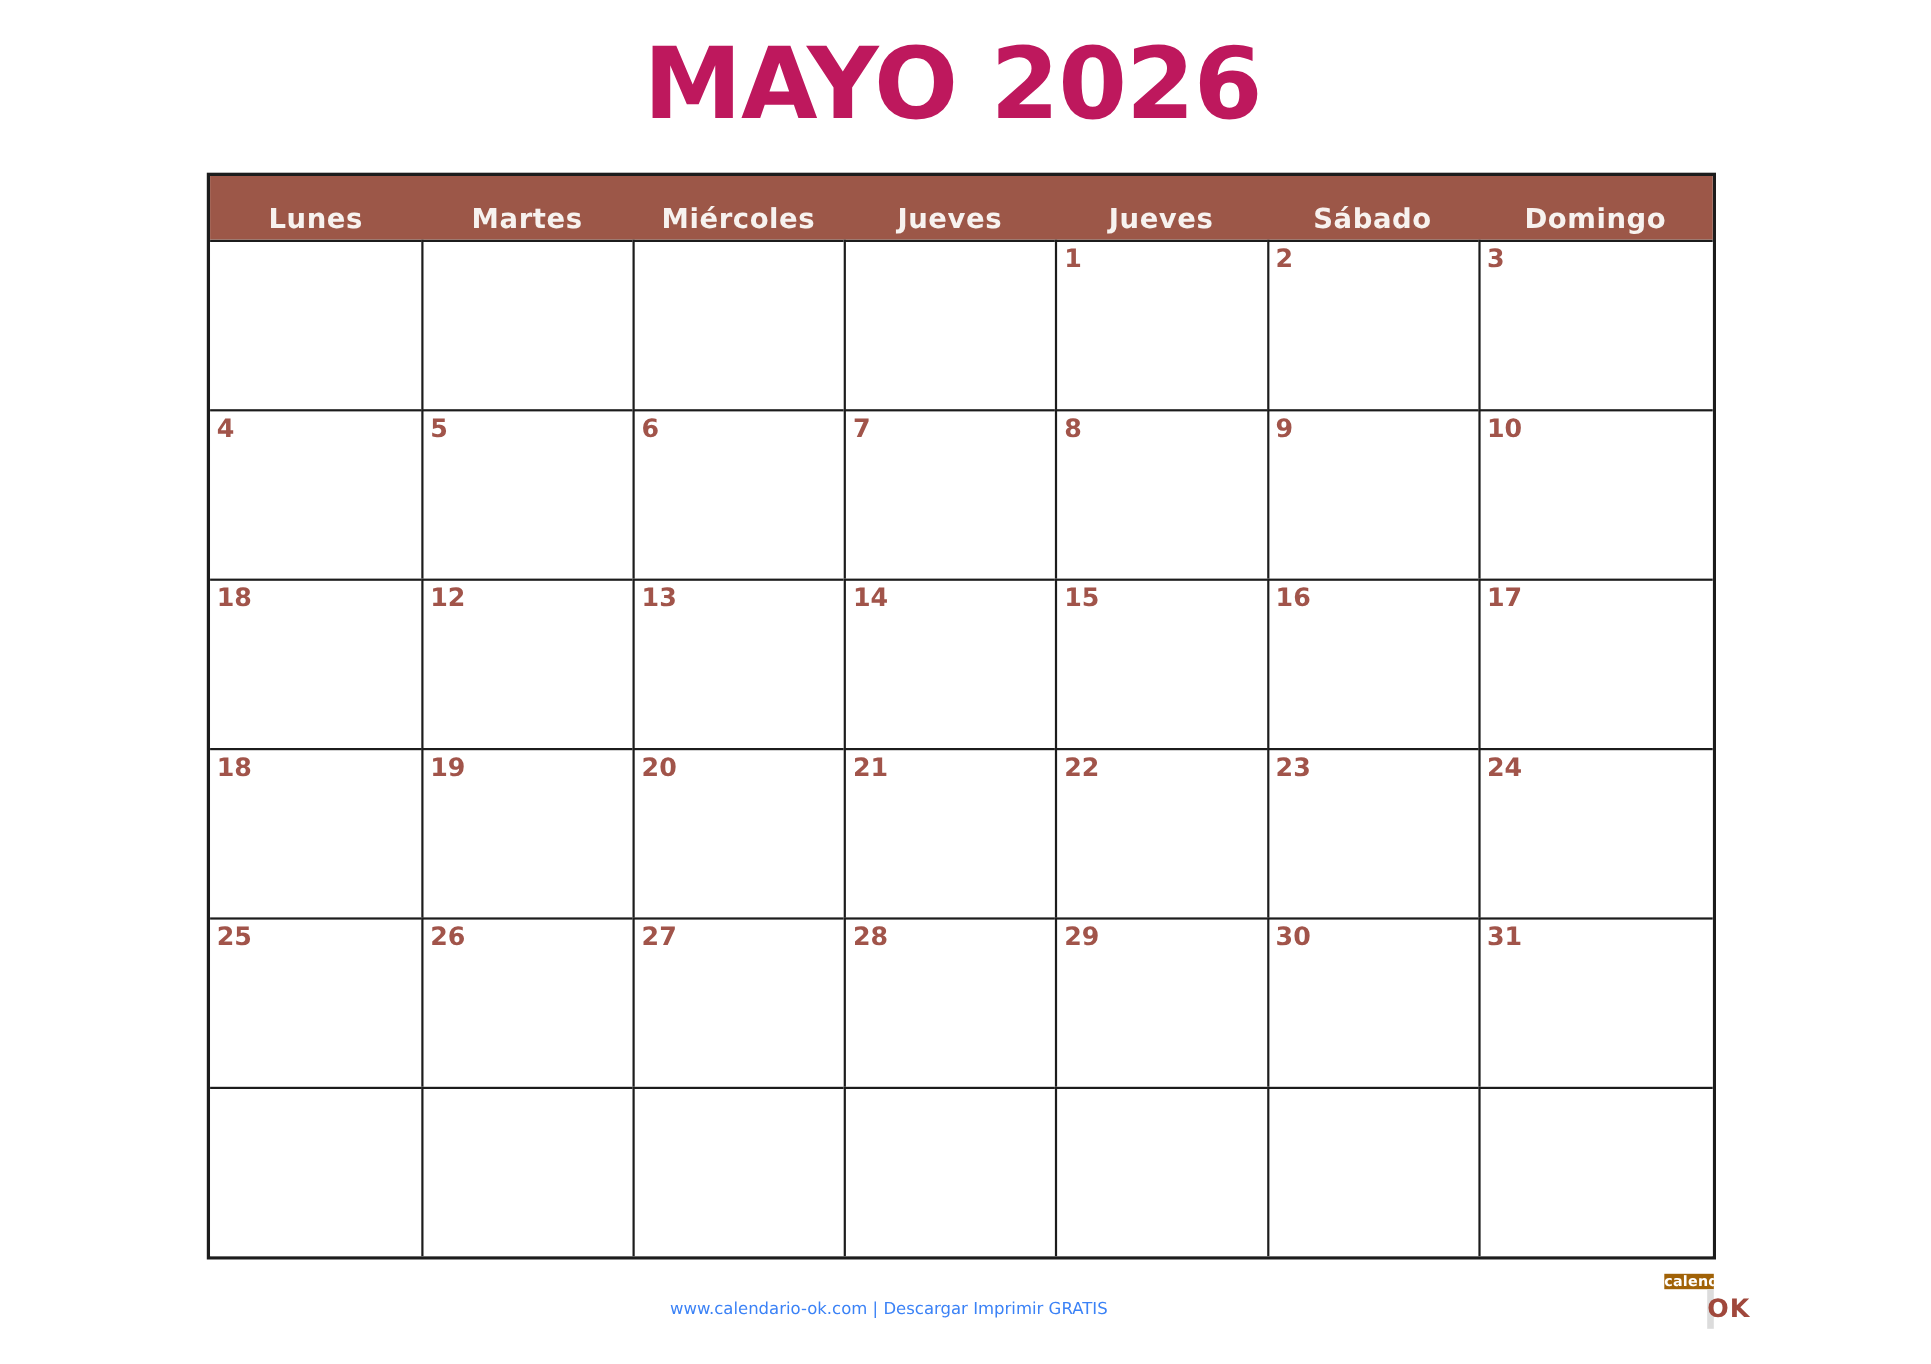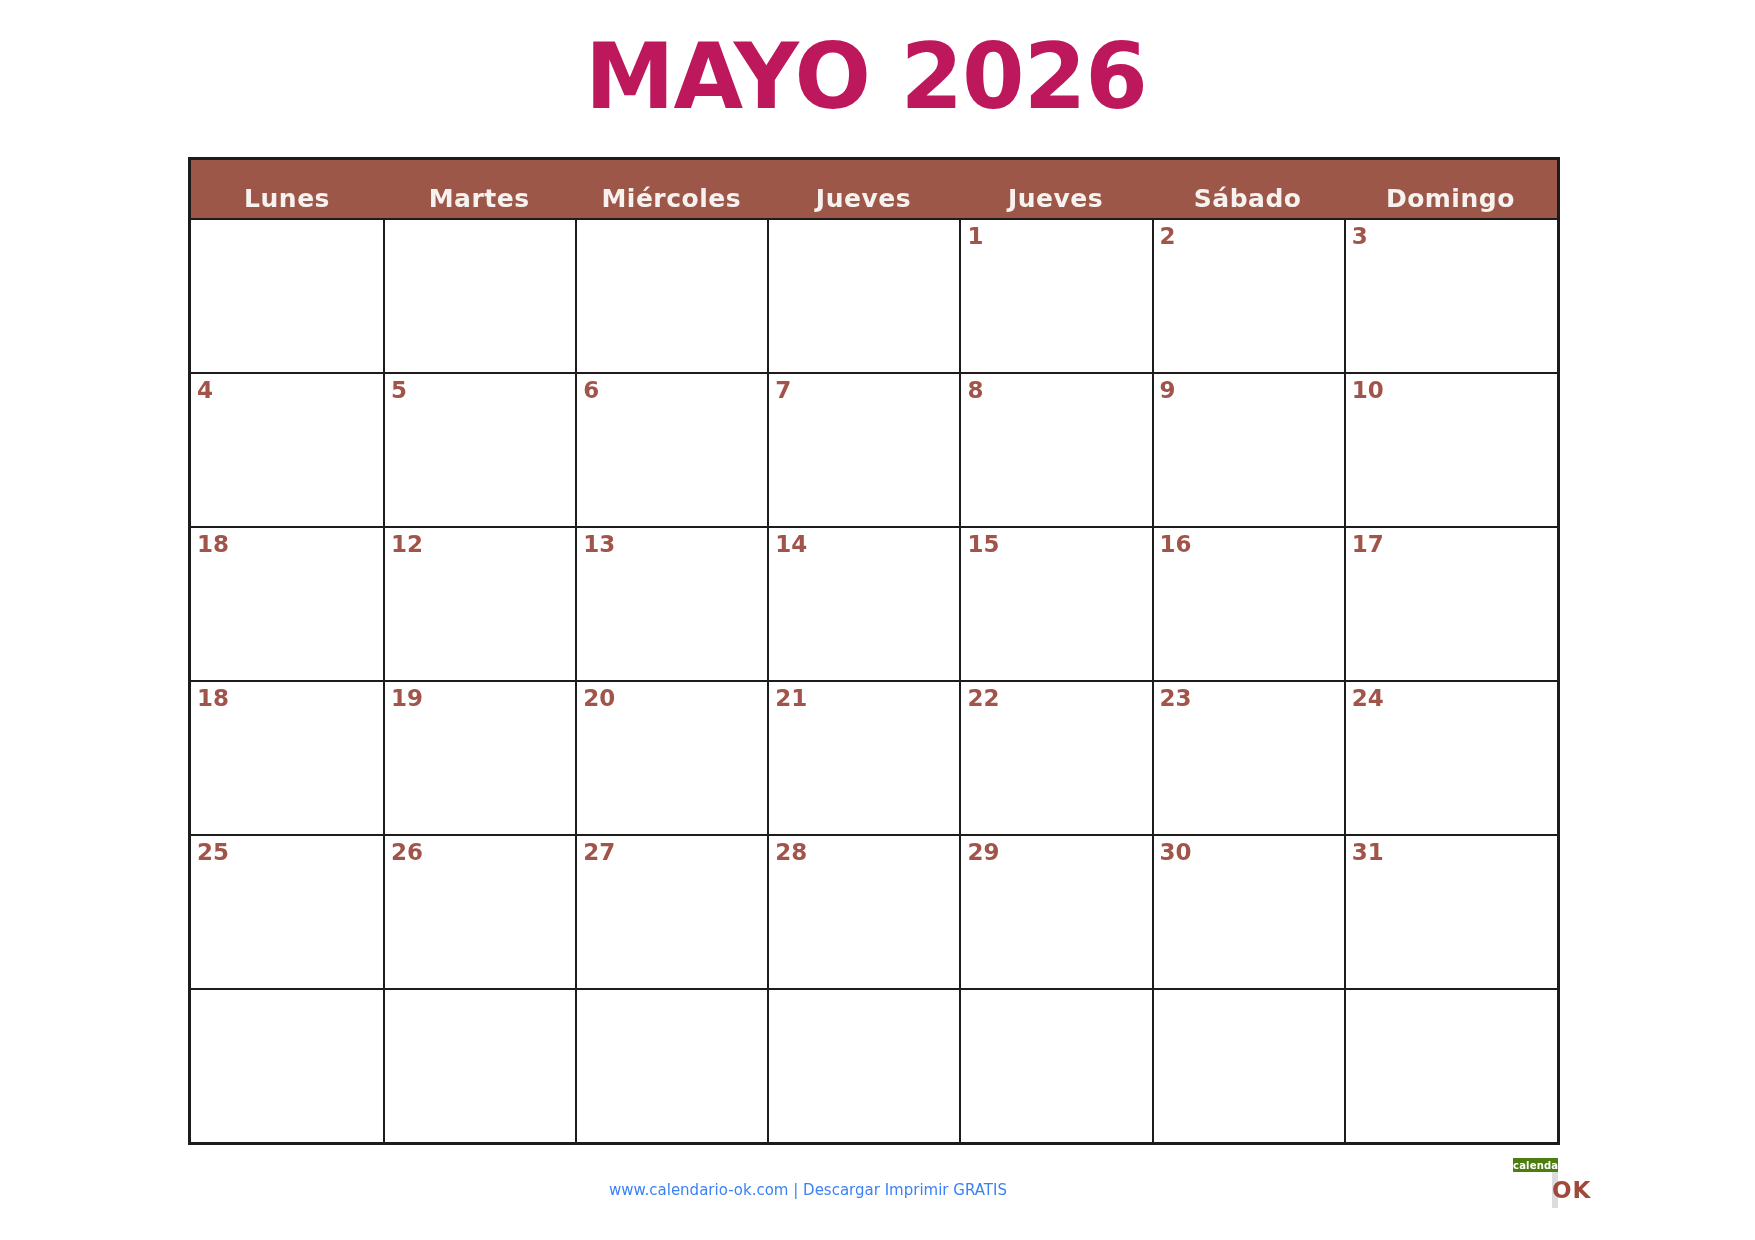--- a/index.html
+++ b/index.html
@@ -85,23 +85,23 @@
   }
   .logo {
     position: absolute;
     left: 1513px;
     top: 1158px;
     width: 45px;
     height: 50px;
   }
   .logo-top {
     height: 14px;
-    background: #4d7c0f;
+    background: #a16207;
     color: #ffffff;
-    font-size: 10px;
+    font-size: 13px;
     font-weight: bold;
     text-align: center;
     line-height: 15px;
     letter-spacing: 0.2px;
   }
   .logo-ok {
     height: 36px;
     background: #DCDCDC;
     color: #A0483C;
     font-size: 23px;

